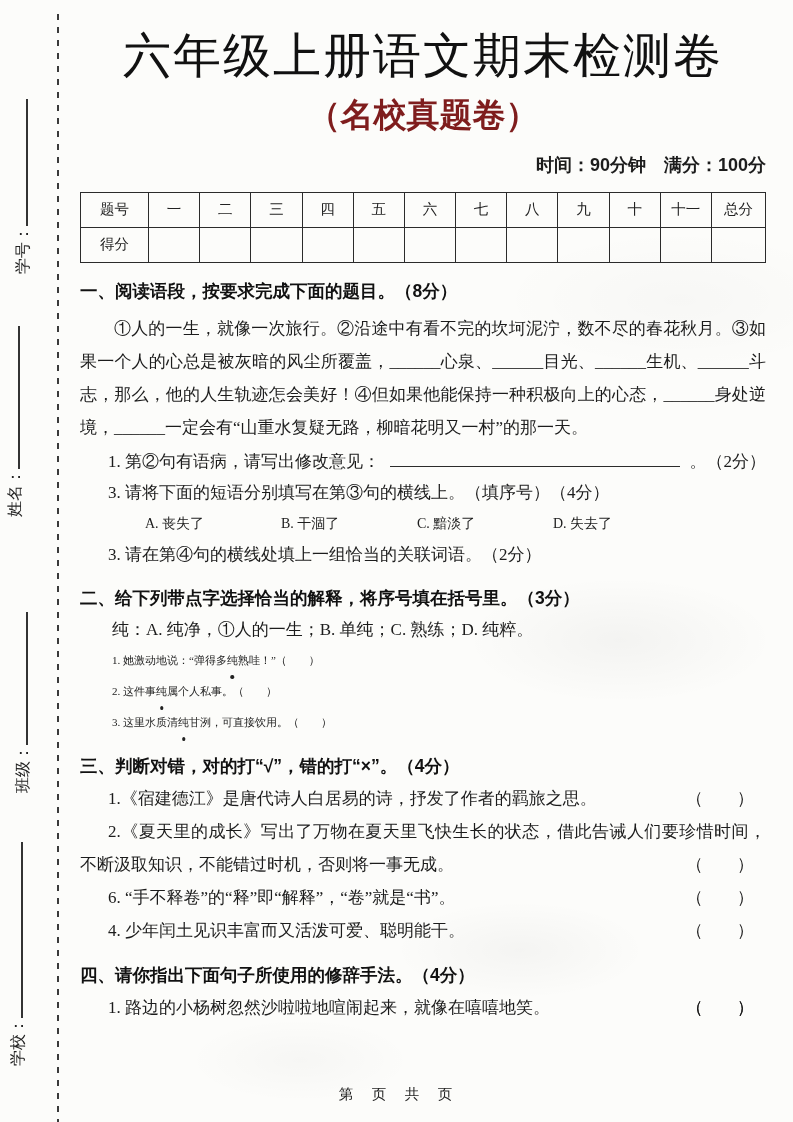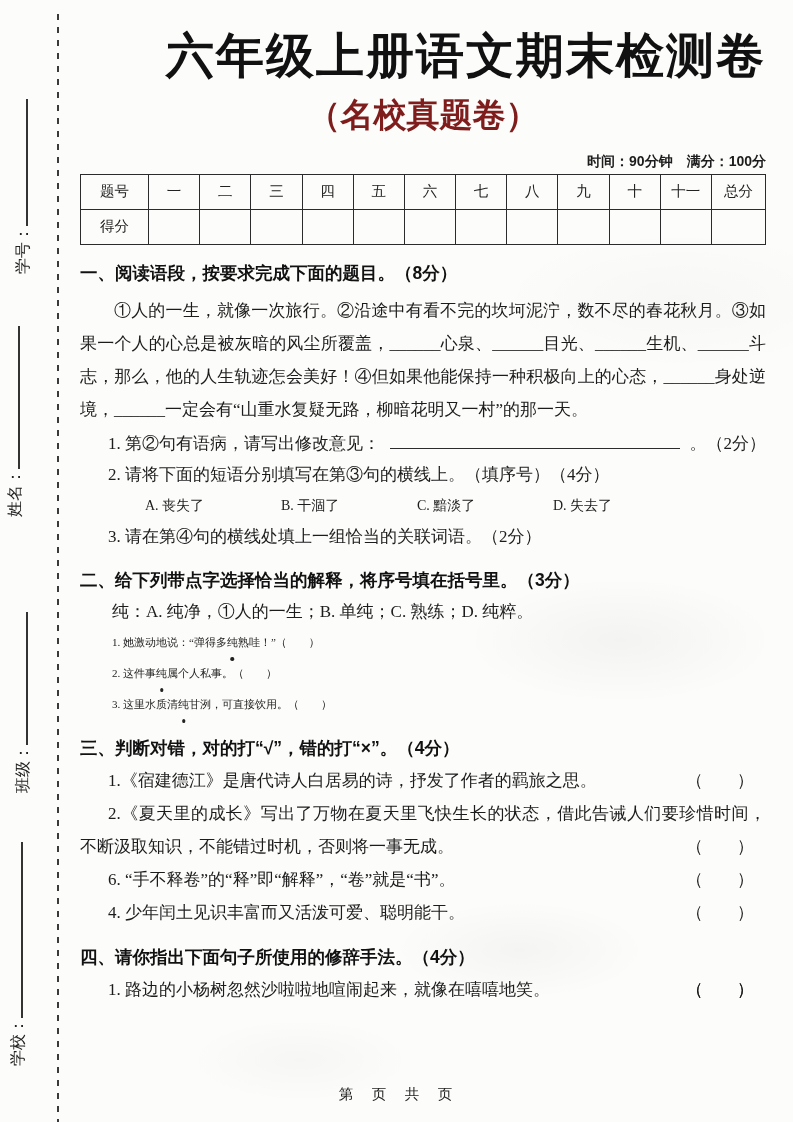--- a/index.html
+++ b/index.html
@@ -46,44 +46,44 @@
     display:inline-block;
     border-bottom:2px solid #333;
     vertical-align:baseline;
   }
   .main{
     position:absolute;
     left:80px;top:26px;
     width:686px;
   }
   .title{
-    text-align:right;
+    text-align:center;
     font-family:"Liberation Sans", sans-serif;
-    font-weight:700;
+    font-weight:400;
     font-size:48px;
     line-height:1.25;
     letter-spacing:2px;
     color:#111;
   }
   .subtitle{
     text-align:center;
     font-family:"Liberation Sans", sans-serif;
     font-weight:900;
     font-size:33px;
     line-height:1.3;
     margin-top:8px;
     color:#7f1d1d;
   }
   .meta{
     text-align:right;
     font-family:"Liberation Sans", sans-serif;
     font-weight:bold;
-    font-size:14px;
+    font-size:18px;
     margin-top:16px;
-    margin-bottom:3px;
+    margin-bottom:15px;
   }
   table.score{
     border-collapse:collapse;
     table-layout:fixed;
     width:100%;
   }
   table.score td{
     border:1.6px solid #2b2b2b;
     height:26px;
     text-align:center;
@@ -252,21 +252,21 @@
     </tbody>
       </table>
 
     <div class="sec-heading">一、阅读语段，按要求完成下面的题目。（8分）</div>
     <p class="passage">①人的一生，就像一次旅行。②沿途中有看不完的坎坷泥泞，数不尽的春花秋月。③如果一个人的心总是被灰暗的风尘所覆盖，______心泉、______目光、______生机、______斗志，那么，他的人生轨迹怎会美好！④但如果他能保持一种积极向上的心态，______身处逆境，______一定会有“山重水复疑无路，柳暗花明又一村”的那一天。</p>
     <div class="q-flex">
       <span class="q-label">1. 第②句有语病，请写出修改意见：</span>
       <span class="fill-line"></span>
       <span class="q-tail">。（2分）</span>
     </div>
-    <div class="q">2. 请将下面的短语分别填写在第③句的横线上。（填序号）（4分）</div>
+    <div class="q">3. 请将下面的短语分别填写在第③句的横线上。（填序号）（4分）</div>
     <div class="opts">
       <span class="opt">A. 丧失了</span>
       <span class="opt">B. 干涸了</span>
       <span class="opt">C. 黯淡了</span>
       <span class="opt">D. 失去了</span>
     </div>
     <div class="q">3. 请在第④句的横线处填上一组恰当的关联词语。（2分）</div>
 
     <div class="sec-heading">二、给下列带点字选择恰当的解释，将序号填在括号里。（3分）</div>
     <div class="def-line">纯：A. 纯净，①人的一生；B. 单纯；C. 熟练；D. 纯粹。</div>

